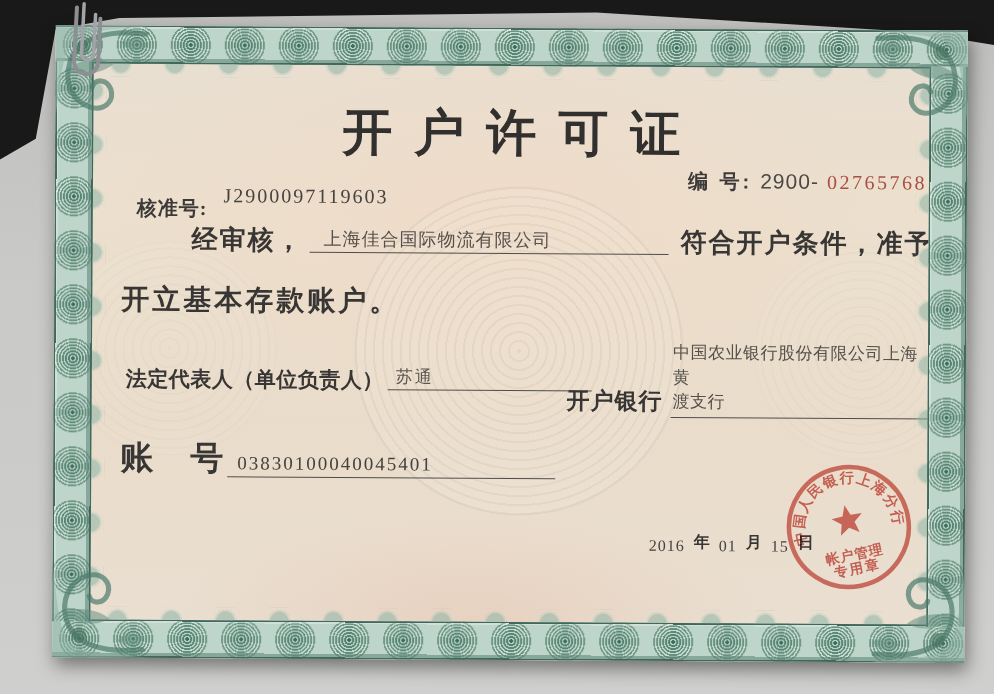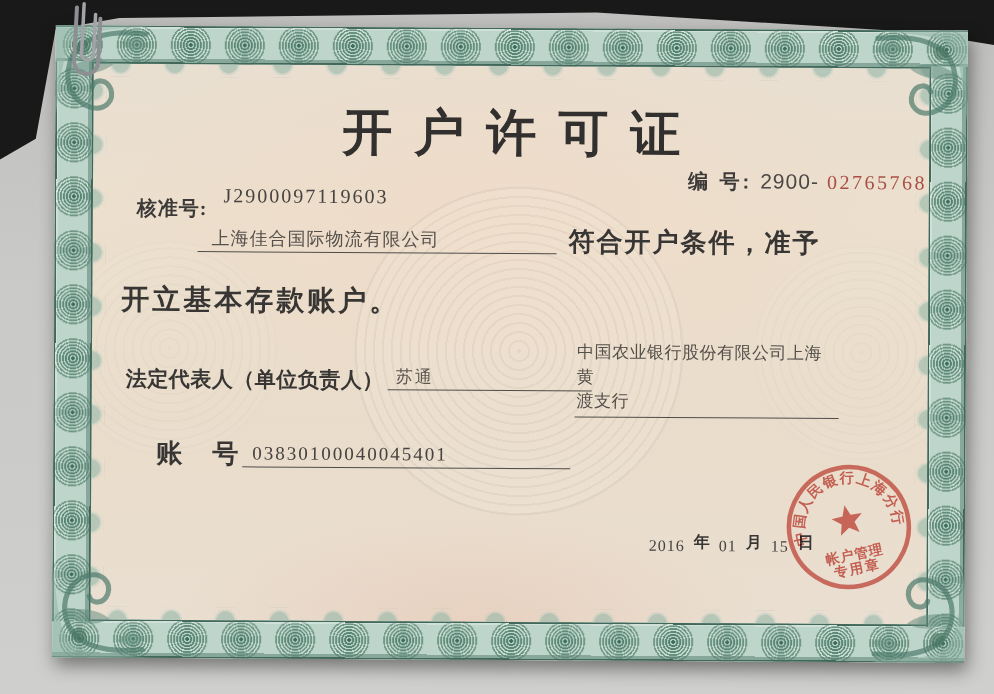--- a/index.html
+++ b/index.html
@@ -96,21 +96,21 @@
   .line2{top:255px;left:67px;font-size:28px;font-weight:bold;letter-spacing:3px;color:#383634;}
   .rep-row{top:338px;left:72px;display:flex;align-items:flex-end;white-space:nowrap;}
   .rep-label{font-size:21px;font-weight:bold;letter-spacing:.5px;color:#383634;}
   .rep-slot{width:196px;border-bottom:1.5px solid #504e4b;margin:0 0 4px 4px;padding:0 0 1px 8px;}
   .rep-name{font-family:"Liberation Serif",serif;font-size:17px;letter-spacing:2px;color:#5a544e;text-align:right;}
   .bank-row{top:312px;left:513px;display:flex;align-items:flex-end;}
   .bank-label{font-size:23px;font-weight:bold;letter-spacing:1px;color:#383634;padding-bottom:1px;}
   .bank-slot{width:262px;border-bottom:1.5px solid #504e4b;margin-left:8px;padding:0 0 2px 2px;}
   .bank-name{font-family:"Liberation Serif",serif;font-size:17px;line-height:1.45;letter-spacing:.5px;color:#55504b;}
   .account-row{top:410px;left:67px;display:flex;align-items:flex-end;white-space:nowrap;}
-  .account-label{font-size:26px;font-weight:bold;letter-spacing:2px;color:#383634;margin-left:36px;}
+  .account-label{font-size:33px;font-weight:bold;letter-spacing:2px;color:#383634;}
   .account-slot{width:318px;border-bottom:1.5px solid #504e4b;margin:0 0 4px 2px;padding:0 0 2px 10px;}
   .account-value{font-family:"Liberation Serif",serif;font-size:19px;letter-spacing:2px;color:#45423f;}
   .issuer-label{top:470px;left:600px;font-size:17px;font-weight:bold;letter-spacing:2px;color:#383634;}
   .date-row{top:492px;left:596px;display:flex;align-items:flex-start;white-space:nowrap;}
   .date-num{font-family:"Liberation Serif",serif;font-size:16px;color:#45423f;letter-spacing:1px;margin-top:16px;}
   .date-unit{font-size:16px;font-weight:bold;color:#383634;position:relative;top:11px;margin:0 9px;}
   
   .seal{position:absolute;left:729px;top:430px;width:134px;height:134px;
     transform:rotate(-12deg);opacity:.9;mix-blend-mode:multiply;}
   
@@ -135,32 +135,34 @@
         <span class="approval-value">J2900097119603</span>
       </div>
 
       <div class="txt serial-row">
         <span class="serial-label">编 号:</span>
         <span class="serial-prefix">2900-</span>
         <span class="serial-value">02765768</span>
       </div>
 
       <div class="txt review-line">
+        <span class="review-prefix">经审核，</span>
         <span class="company-slot"><span class="company-name">上海佳合国际物流有限公司</span></span>
         <span class="review-suffix">符合开户条件，准予</span>
       </div>
 
       <div class="txt line2">开立基本存款账户。</div>
 
       <div class="txt rep-row">
         <span class="rep-label">法定代表人（单位负责人）</span>
         <span class="rep-slot"><span class="rep-name">苏通</span></span>
       </div>
 
       <div class="txt bank-row">
+        <span class="bank-label">开户银行</span>
         <span class="bank-slot"><span class="bank-name"><span>中国农业银行股份有限公司上海黄</span><br><span>渡支行</span></span></span>
       </div>
 
       <div class="txt account-row">
         <span class="account-label">账　号</span>
         <span class="account-slot"><span class="account-value">03830100040045401</span></span>
       </div>
 
 
       <div class="txt date-row">

